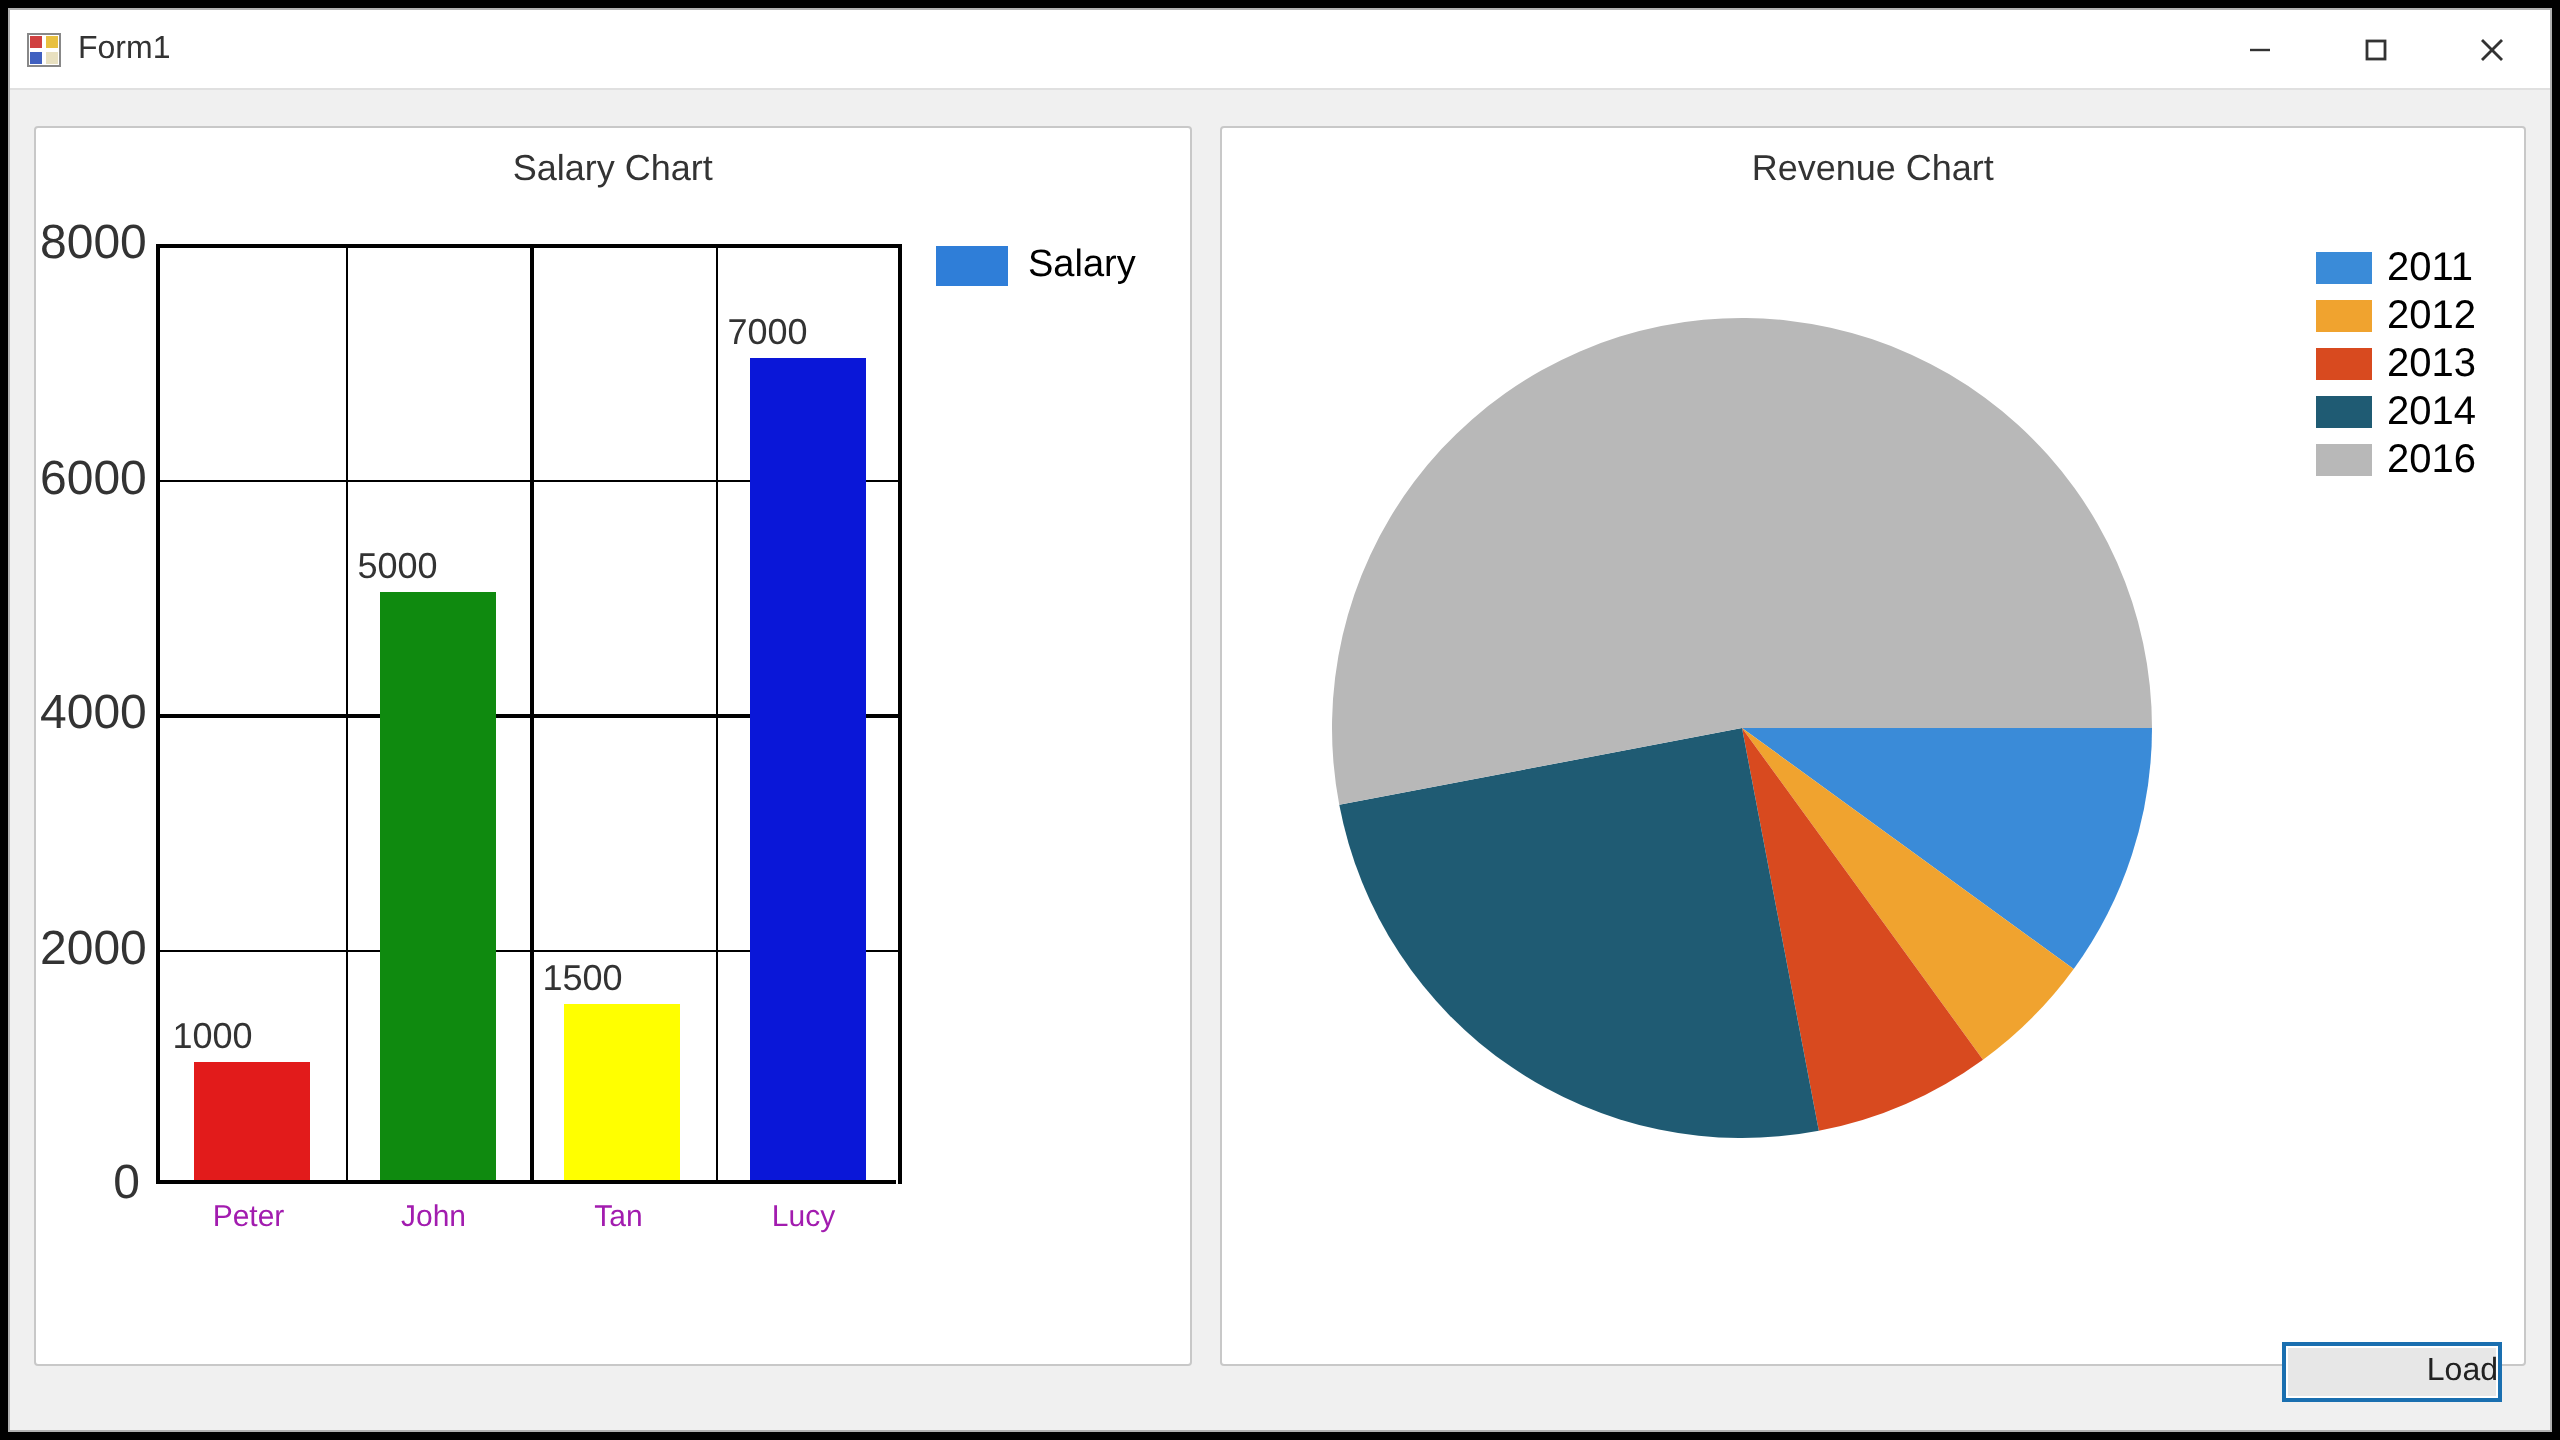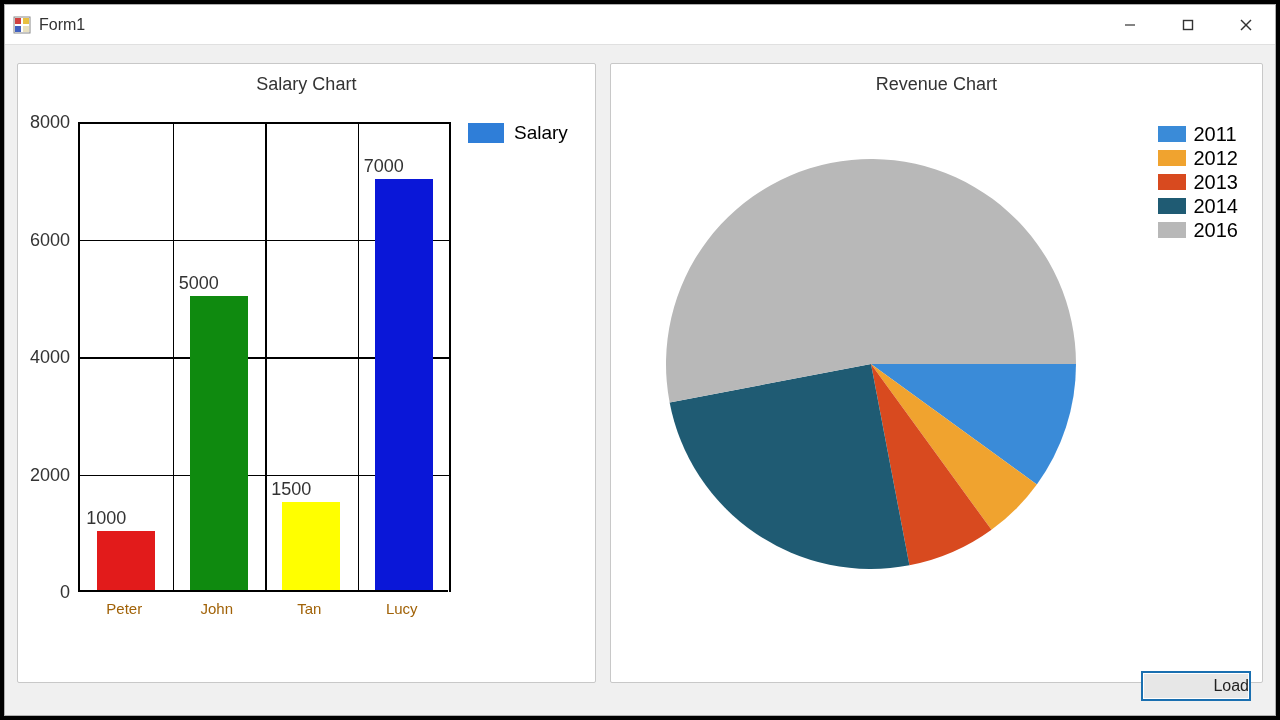--- a/index.html
+++ b/index.html
@@ -67,25 +67,25 @@
     width:370px; height:510px;
   }
   .bar-plot {
     position:absolute; left:0; top:0; width:370px; height:470px;
     border-left:2px solid #000;
     border-bottom:2px solid #000;
   }
   .grid-v, .grid-h { position:absolute; background:#000; }
   .y-tick {
     position:absolute; left:-60px; width:50px; text-align:right;
-    font-size:18px; color:#333; transform:translateY(-50%);
+    font-size:24px; color:#333; transform:translateY(-50%);
   }
   .x-tick {
     position:absolute; top:478px; width:90px; text-align:center;
-    font-size:15px; color:#a16207;
+    font-size:15px; color:#a21caf;
   }
   .bar {
     position:absolute; bottom:0;
     width:58px;
   }
   .bar-label {
     position:absolute; width:80px; text-align:left;
     font-size:18px; color:#333; transform:translateY(-100%);
   }
   .bar-legend {

